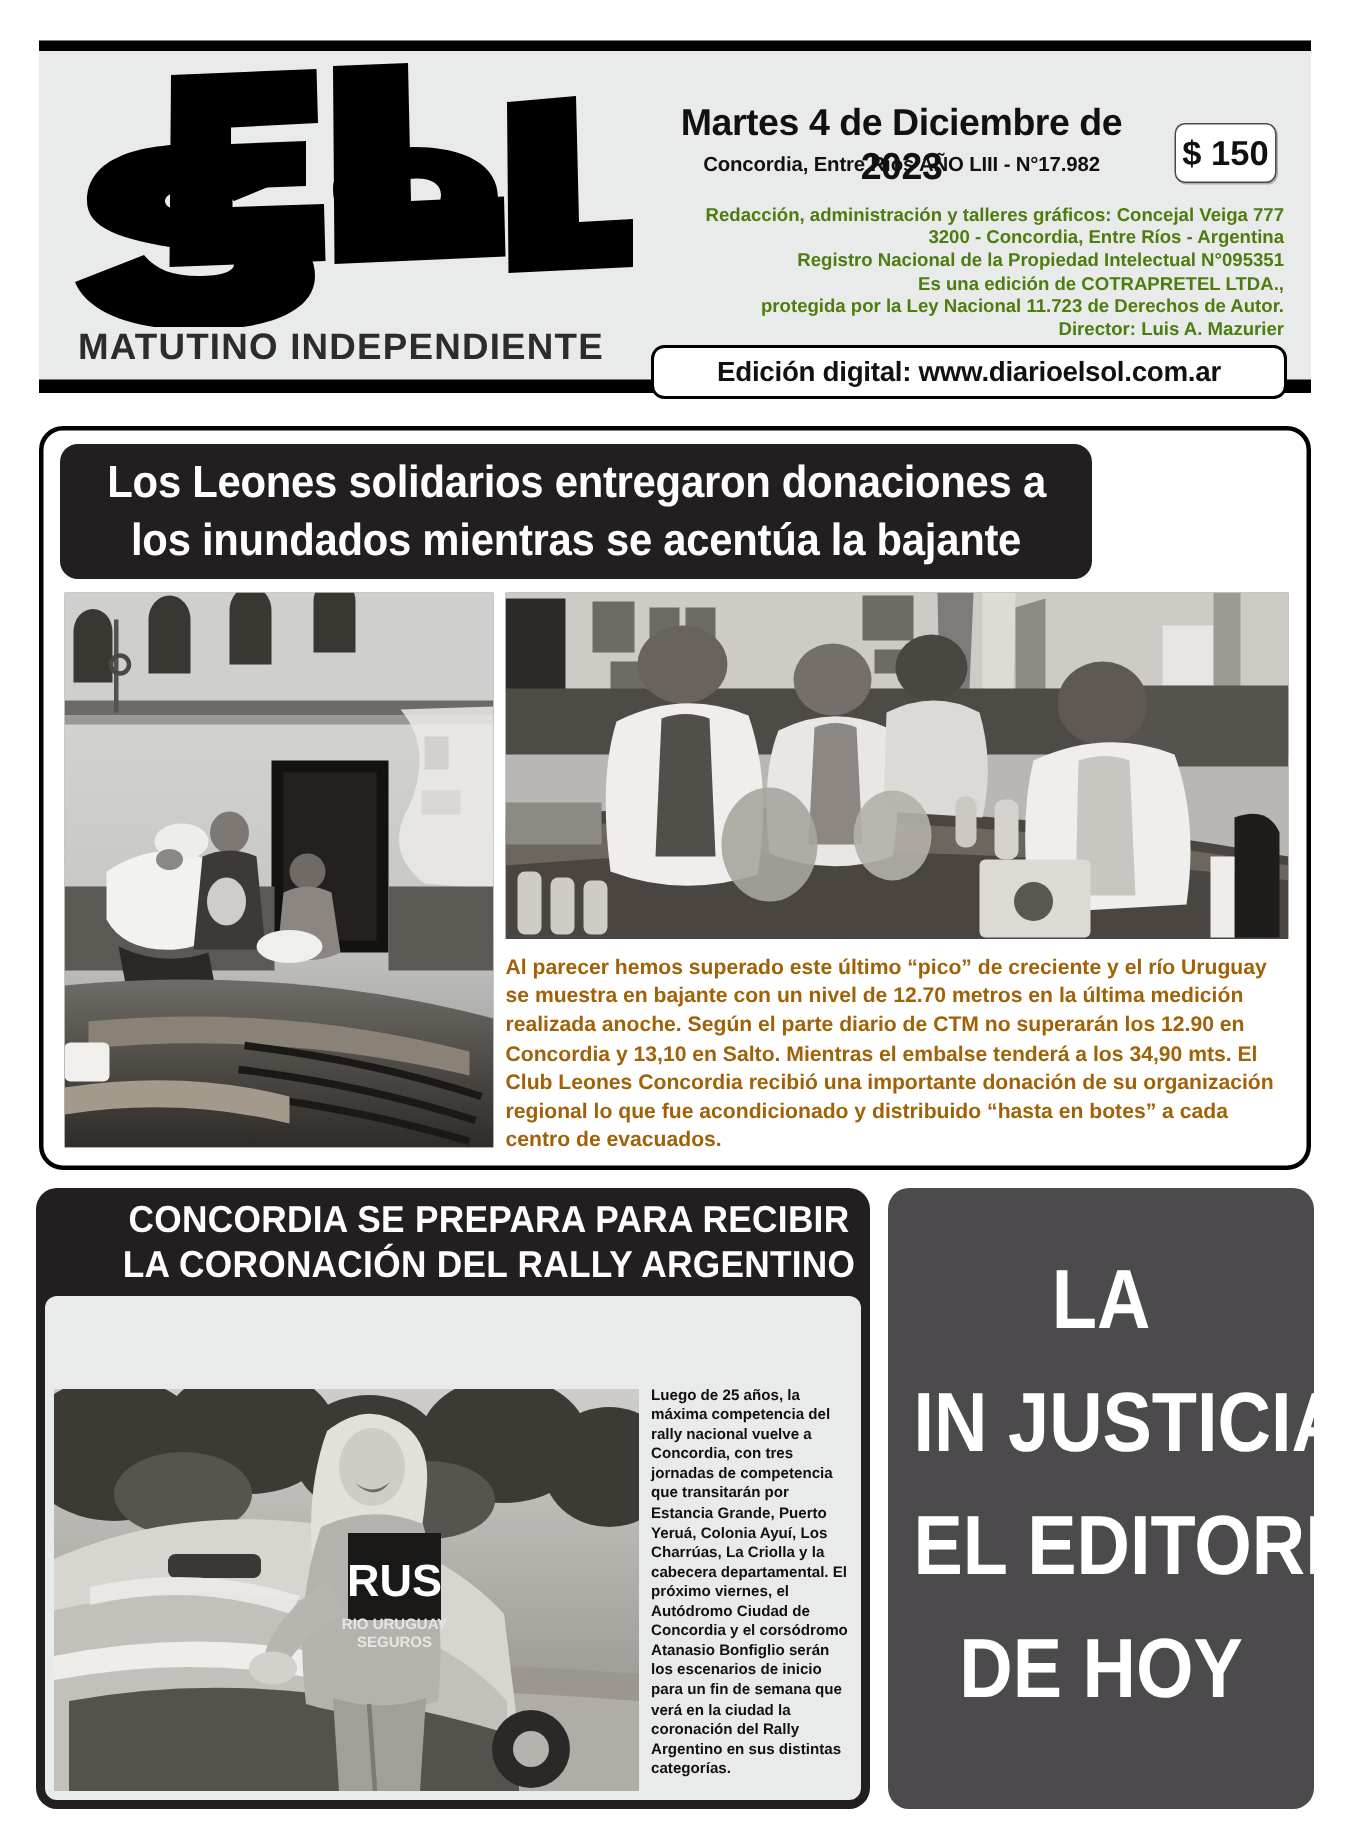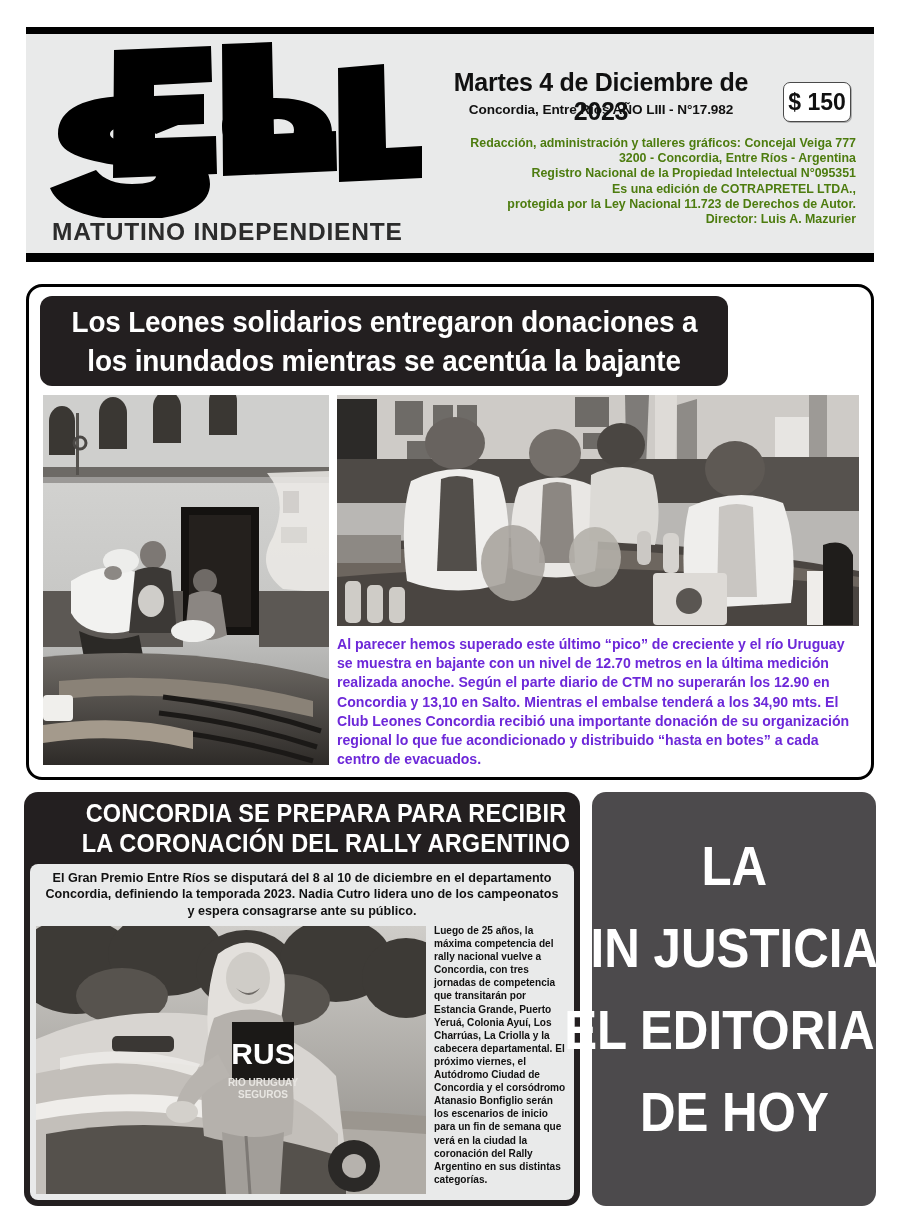--- a/index.html
+++ b/index.html
@@ -69,21 +69,21 @@
     font-family:"Liberation Sans Narrow","Liberation Sans",sans-serif;
     transform:scaleX(0.93);transform-origin:center;white-space:nowrap;
     letter-spacing:-0.2px;
   }
   .photo{background:#8e8e8e;position:absolute;overflow:hidden;}
   .photo svg{display:block;width:100%;height:100%;}
   #photo-boat{left:14px;top:108px;width:286px;height:370px;}
   #photo-lions{left:308px;top:108px;width:522px;height:231px;}
   .lead-text{
     position:absolute;left:308px;top:348px;width:526px;
-    font-size:14.1px;line-height:19.2px;font-weight:bold;color:#6d28d9;
+    font-size:14.1px;line-height:19.2px;font-weight:bold;color:#a16207;
   }
 
   
   .rally-panel{
     position:absolute;left:24px;top:792px;width:556px;height:414px;
     background:#231f20;border-radius:14px;box-sizing:border-box;overflow:hidden;
   }
   .rally-headline{
     position:absolute;left:0;top:6px;width:556px;
     text-align:center;color:#fff;margin-left:24px;
@@ -105,21 +105,21 @@
   #photo-rally{position:absolute;left:6px;top:62px;width:390px;height:268px;}
   .rally-col{
     position:absolute;left:404px;top:60px;width:132px;
     font-size:10.1px;line-height:13.1px;font-weight:bold;color:#111;
   }
 
   
   .editorial-panel{
     position:absolute;left:592px;top:792px;width:284px;height:414px;
     background:#4c4a4c;border-radius:14px;
-    display:flex;flex-direction:column;align-items:center;justify-content:center;
+    display:flex;flex-direction:column;justify-content:center;
     box-sizing:border-box;padding-bottom:20px;
   }
   .editorial-panel .el{
     color:#fff;font-weight:bold;text-align:center;
     font-family:"Liberation Sans Narrow","Liberation Sans",sans-serif;
     transform:scaleX(0.88);transform-origin:center;white-space:nowrap;
     line-height:1.0;
   }
   .el-1{font-size:56px;margin-bottom:26px;}
   .el-2{font-size:56px;margin-bottom:26px;}
@@ -155,20 +155,21 @@
     <div class="head-right">
       <div class="date-line">Martes 4 de Diciembre de 2023</div>
       <div class="place-line">Concordia, Entre Ríos AÑO LIII - N°17.982</div>
       <div class="price-badge">$ 150</div>
       <div class="imprint" style="white-space:pre-line;">Redacción, administración y talleres gráficos: Concejal Veiga 777
 3200 - Concordia, Entre Ríos - Argentina
 Registro Nacional de la Propiedad Intelectual N°095351
 Es una edición de COTRAPRETEL LTDA.,
 protegida por la Ley Nacional 11.723 de Derechos de Autor.
 Director: Luis A. Mazurier</div>
+      <div class="digital-box">Edición digital: www.diarioelsol.com.ar</div>
     </div>
 
   </div>
 
   <div class="main-panel">
 
     <div class="main-headline">
       <div class="hl">Los Leones solidarios entregaron donaciones a</div>
       <div class="hl">los inundados mientras se acentúa la bajante</div>
     </div>
@@ -311,21 +312,20 @@
     <div class="lead-text">Al parecer hemos superado este último “pico” de creciente y el río Uruguay se muestra en bajante con un nivel de 12.70 metros en la última medición realizada anoche. Según el parte diario de CTM no superarán los 12.90 en Concordia y 13,10 en Salto. Mientras el embalse tenderá a los 34,90 mts. El Club Leones Concordia recibió una importante donación de su organización regional lo que fue acondicionado y distribuido “hasta en botes” a cada centro de evacuados.</div>
   </div>
 
   <div class="rally-panel">
     <div class="rally-headline">
       <div class="rh">CONCORDIA SE PREPARA PARA RECIBIR</div>
       <div class="rh">LA CORONACIÓN DEL RALLY ARGENTINO</div>
     </div>
 
     <div class="rally-body">
-      <div class="rally-lead">El Gran Premio Entre Ríos se disputará del 8 al 10 de diciembre en el departamento Concordia, definiendo la temporada 2023. Nadia Cutro lidera uno de los campeonatos y espera consagrarse ante su público.</div>
 
       <div class="photo" id="photo-rally">
         <svg viewBox="0 0 390 268" preserveAspectRatio="none" aria-hidden="true">
           <defs>
             <linearGradient id="skyg" x1="0" y1="0" x2="0" y2="1">
               <stop offset="0%" stop-color="#cfcdc9"></stop>
                 <stop offset="100%" stop-color="#8e8b86"></stop>
             </linearGradient>
           </defs>
           <rect width="390" height="268" fill="url(#skyg)"></rect>

